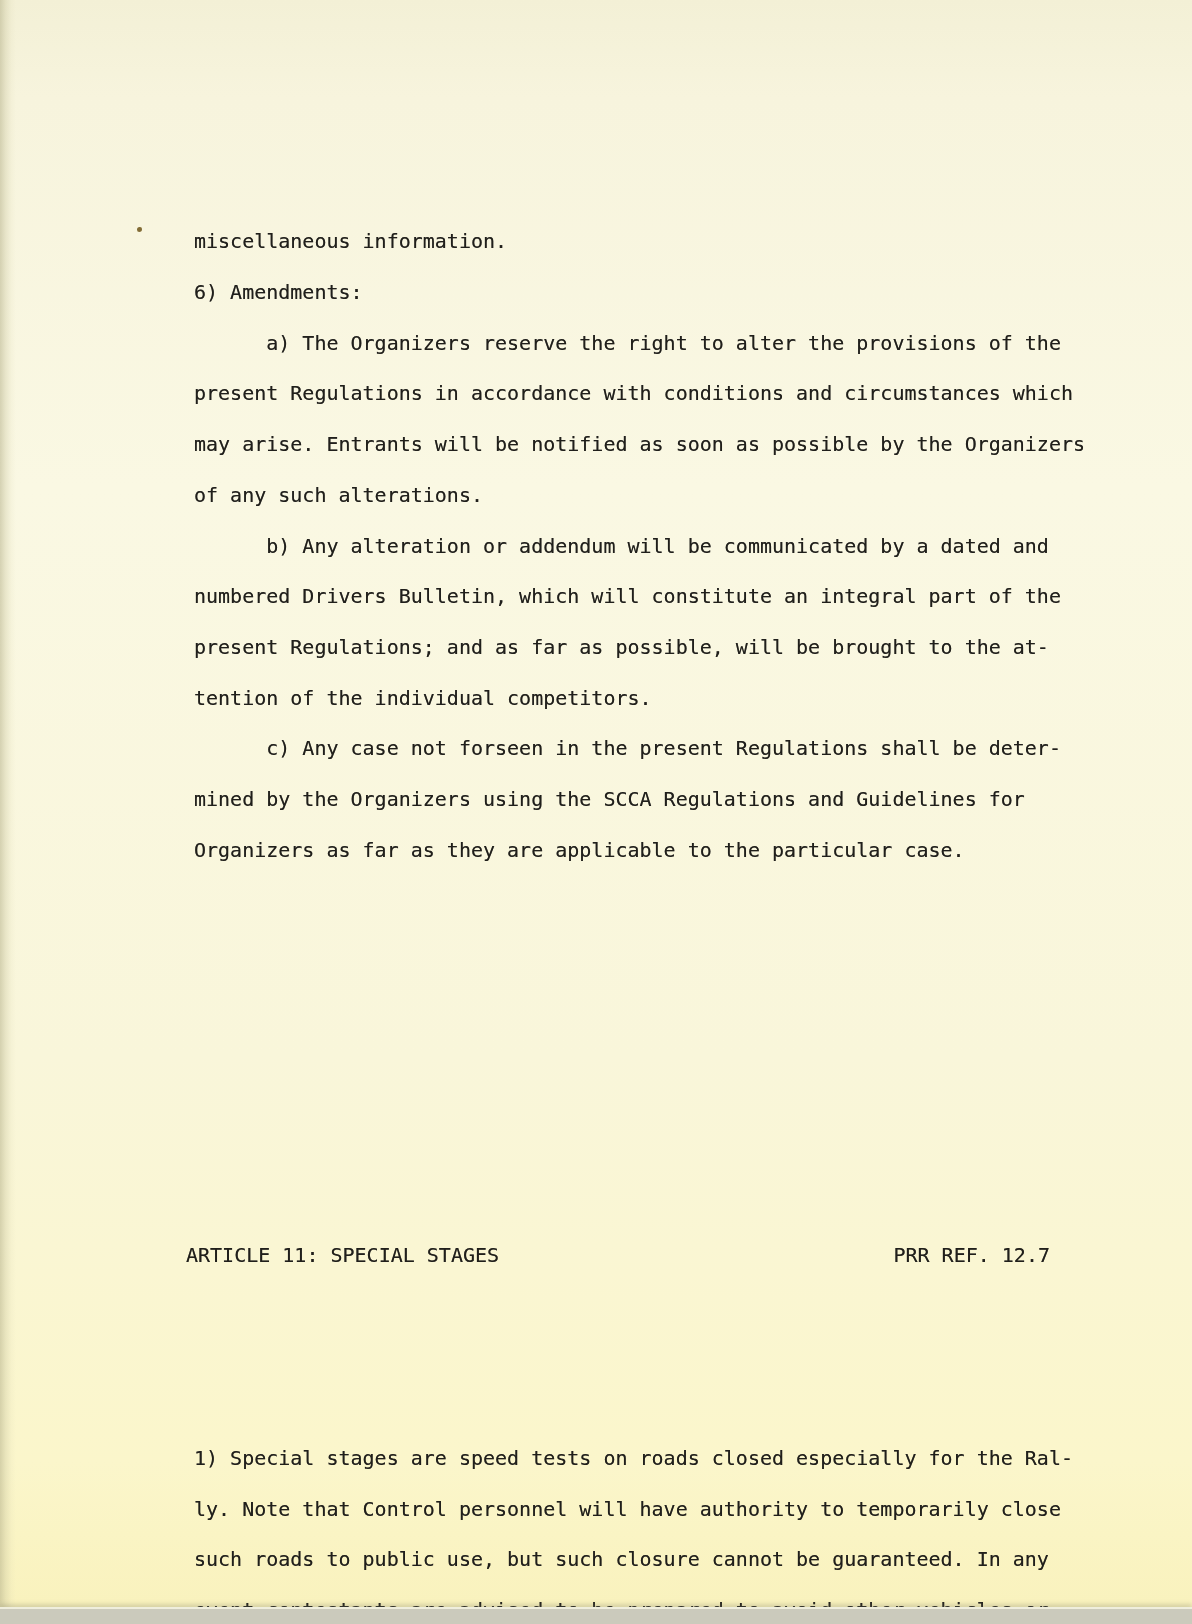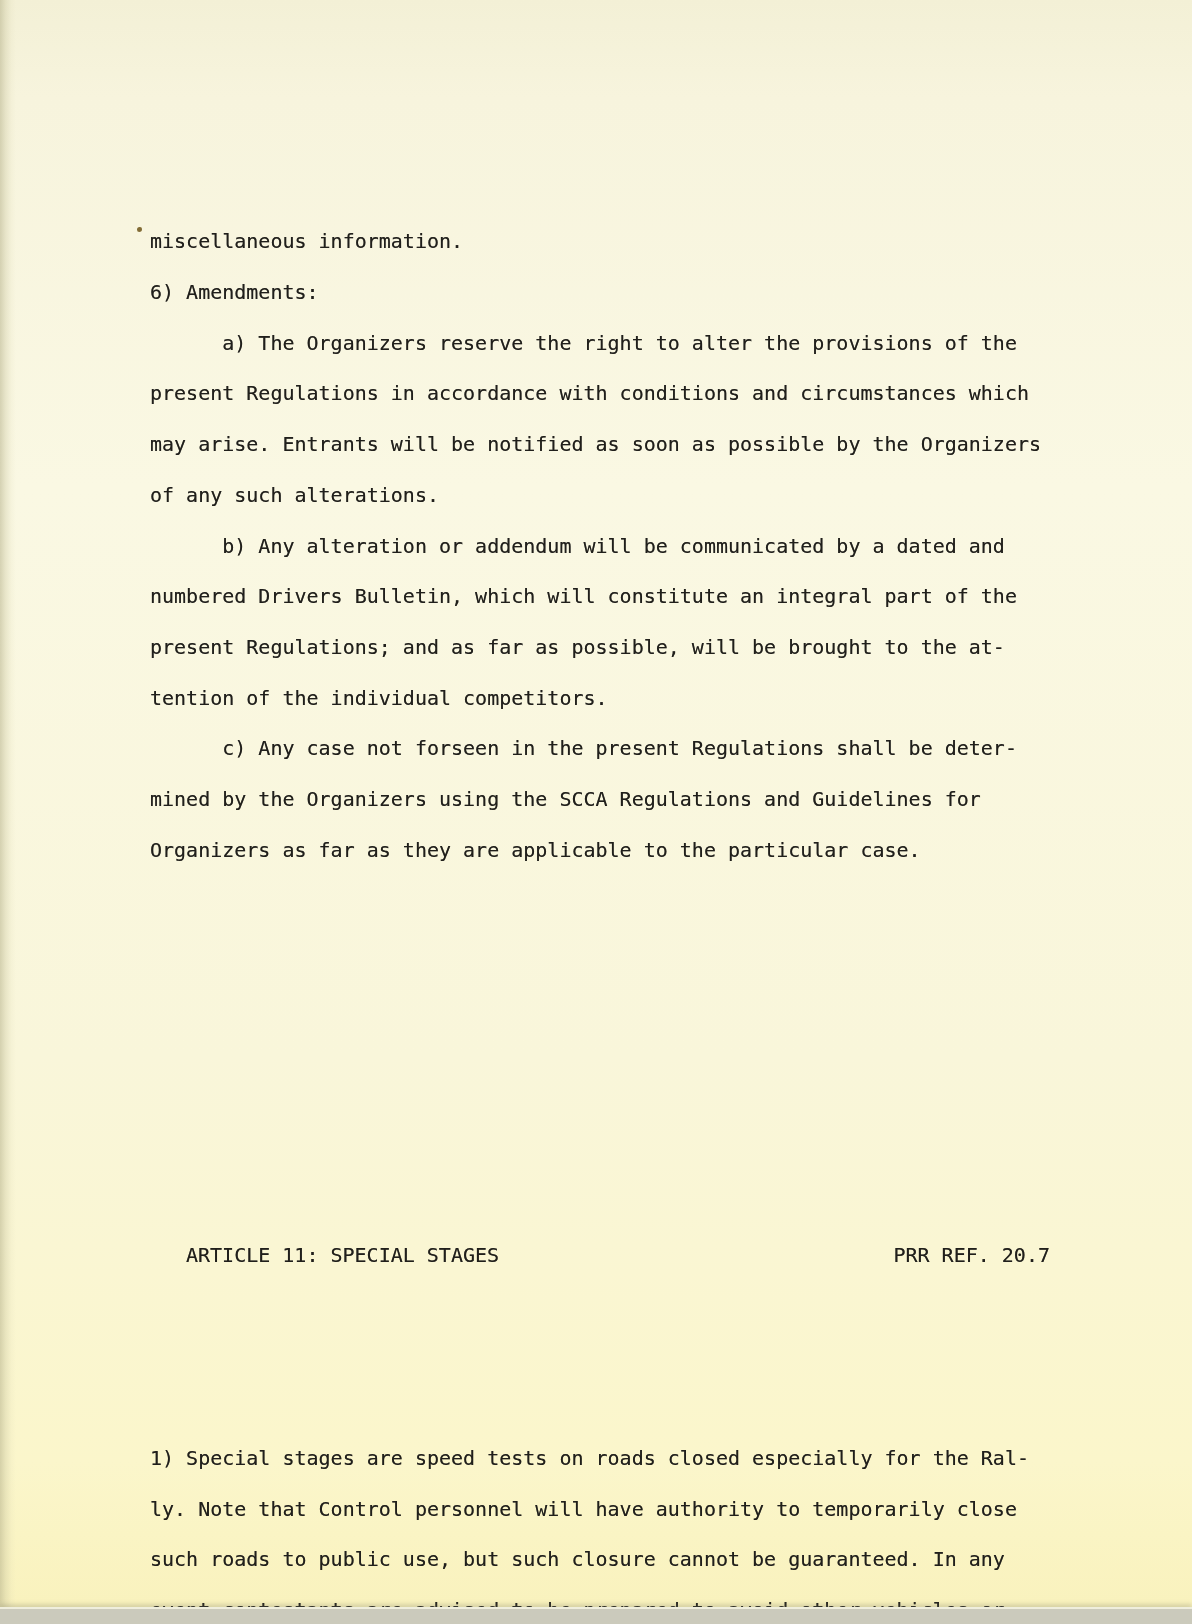--- a/index.html
+++ b/index.html
@@ -35,21 +35,21 @@
     position: absolute;
     left: 150px;
     top: 115px;
     width: 900px;
     font-size: 20px;
     line-height: 50.7px;
     color: #201f1b;
     white-space: pre;
     text-shadow: 0 0 0.5px rgba(20,20,20,0.55);
   }
-  .line { height: 50.7px; }
+  .line { height: 50.7px; margin-left: 44px; }
   .blank-line { height: 50.7px; }
   .heading-row {
     display: flex;
     justify-content: space-between;
     height: 50.7px;
     margin-left: 36px;
   }
   .speck {
     position: absolute;
     left: 137px;
@@ -76,21 +76,21 @@
   <div class="left-edge"></div>
   <div class="speck"></div>
 
   <div class="content">
     <div id="body-lines"><div class="line">miscellaneous information.</div><div class="line">6) Amendments:</div><div class="line">      a) The Organizers reserve the right to alter the provisions of the</div><div class="line">present Regulations in accordance with conditions and circumstances which</div><div class="line">may arise. Entrants will be notified as soon as possible by the Organizers</div><div class="line">of any such alterations.</div><div class="line">      b) Any alteration or addendum will be communicated by a dated and</div><div class="line">numbered Drivers Bulletin, which will constitute an integral part of the</div><div class="line">present Regulations; and as far as possible, will be brought to the at-</div><div class="line">tention of the individual competitors.</div><div class="line">      c) Any case not forseen in the present Regulations shall be deter-</div><div class="line">mined by the Organizers using the SCCA Regulations and Guidelines for</div><div class="line">Organizers as far as they are applicable to the particular case.</div></div>
 
     <div class="blank-line"></div>
 
     <div class="heading-row">
       <span>ARTICLE 11: SPECIAL STAGES</span>
-      <span>PRR REF. 20.7</span>
+      <span>PRR REF. 12.7</span>
     </div>
 
     <div id="article-lines"><div class="line"><span>1) Special stages are speed tests on roads closed especially for the Ral-</span></div><div class="line"><span>ly. Note that Control personnel will have authority to temporarily close</span></div><div class="line"><span>such roads to public use, but such closure cannot be guaranteed. In any</span></div><div class="line"><span>event contestants are advised to be prepared to avoid other vehicles or</span></div></div>
 
     
   </div>
 
   <div class="scan-bottom"></div>
 </div>
 

